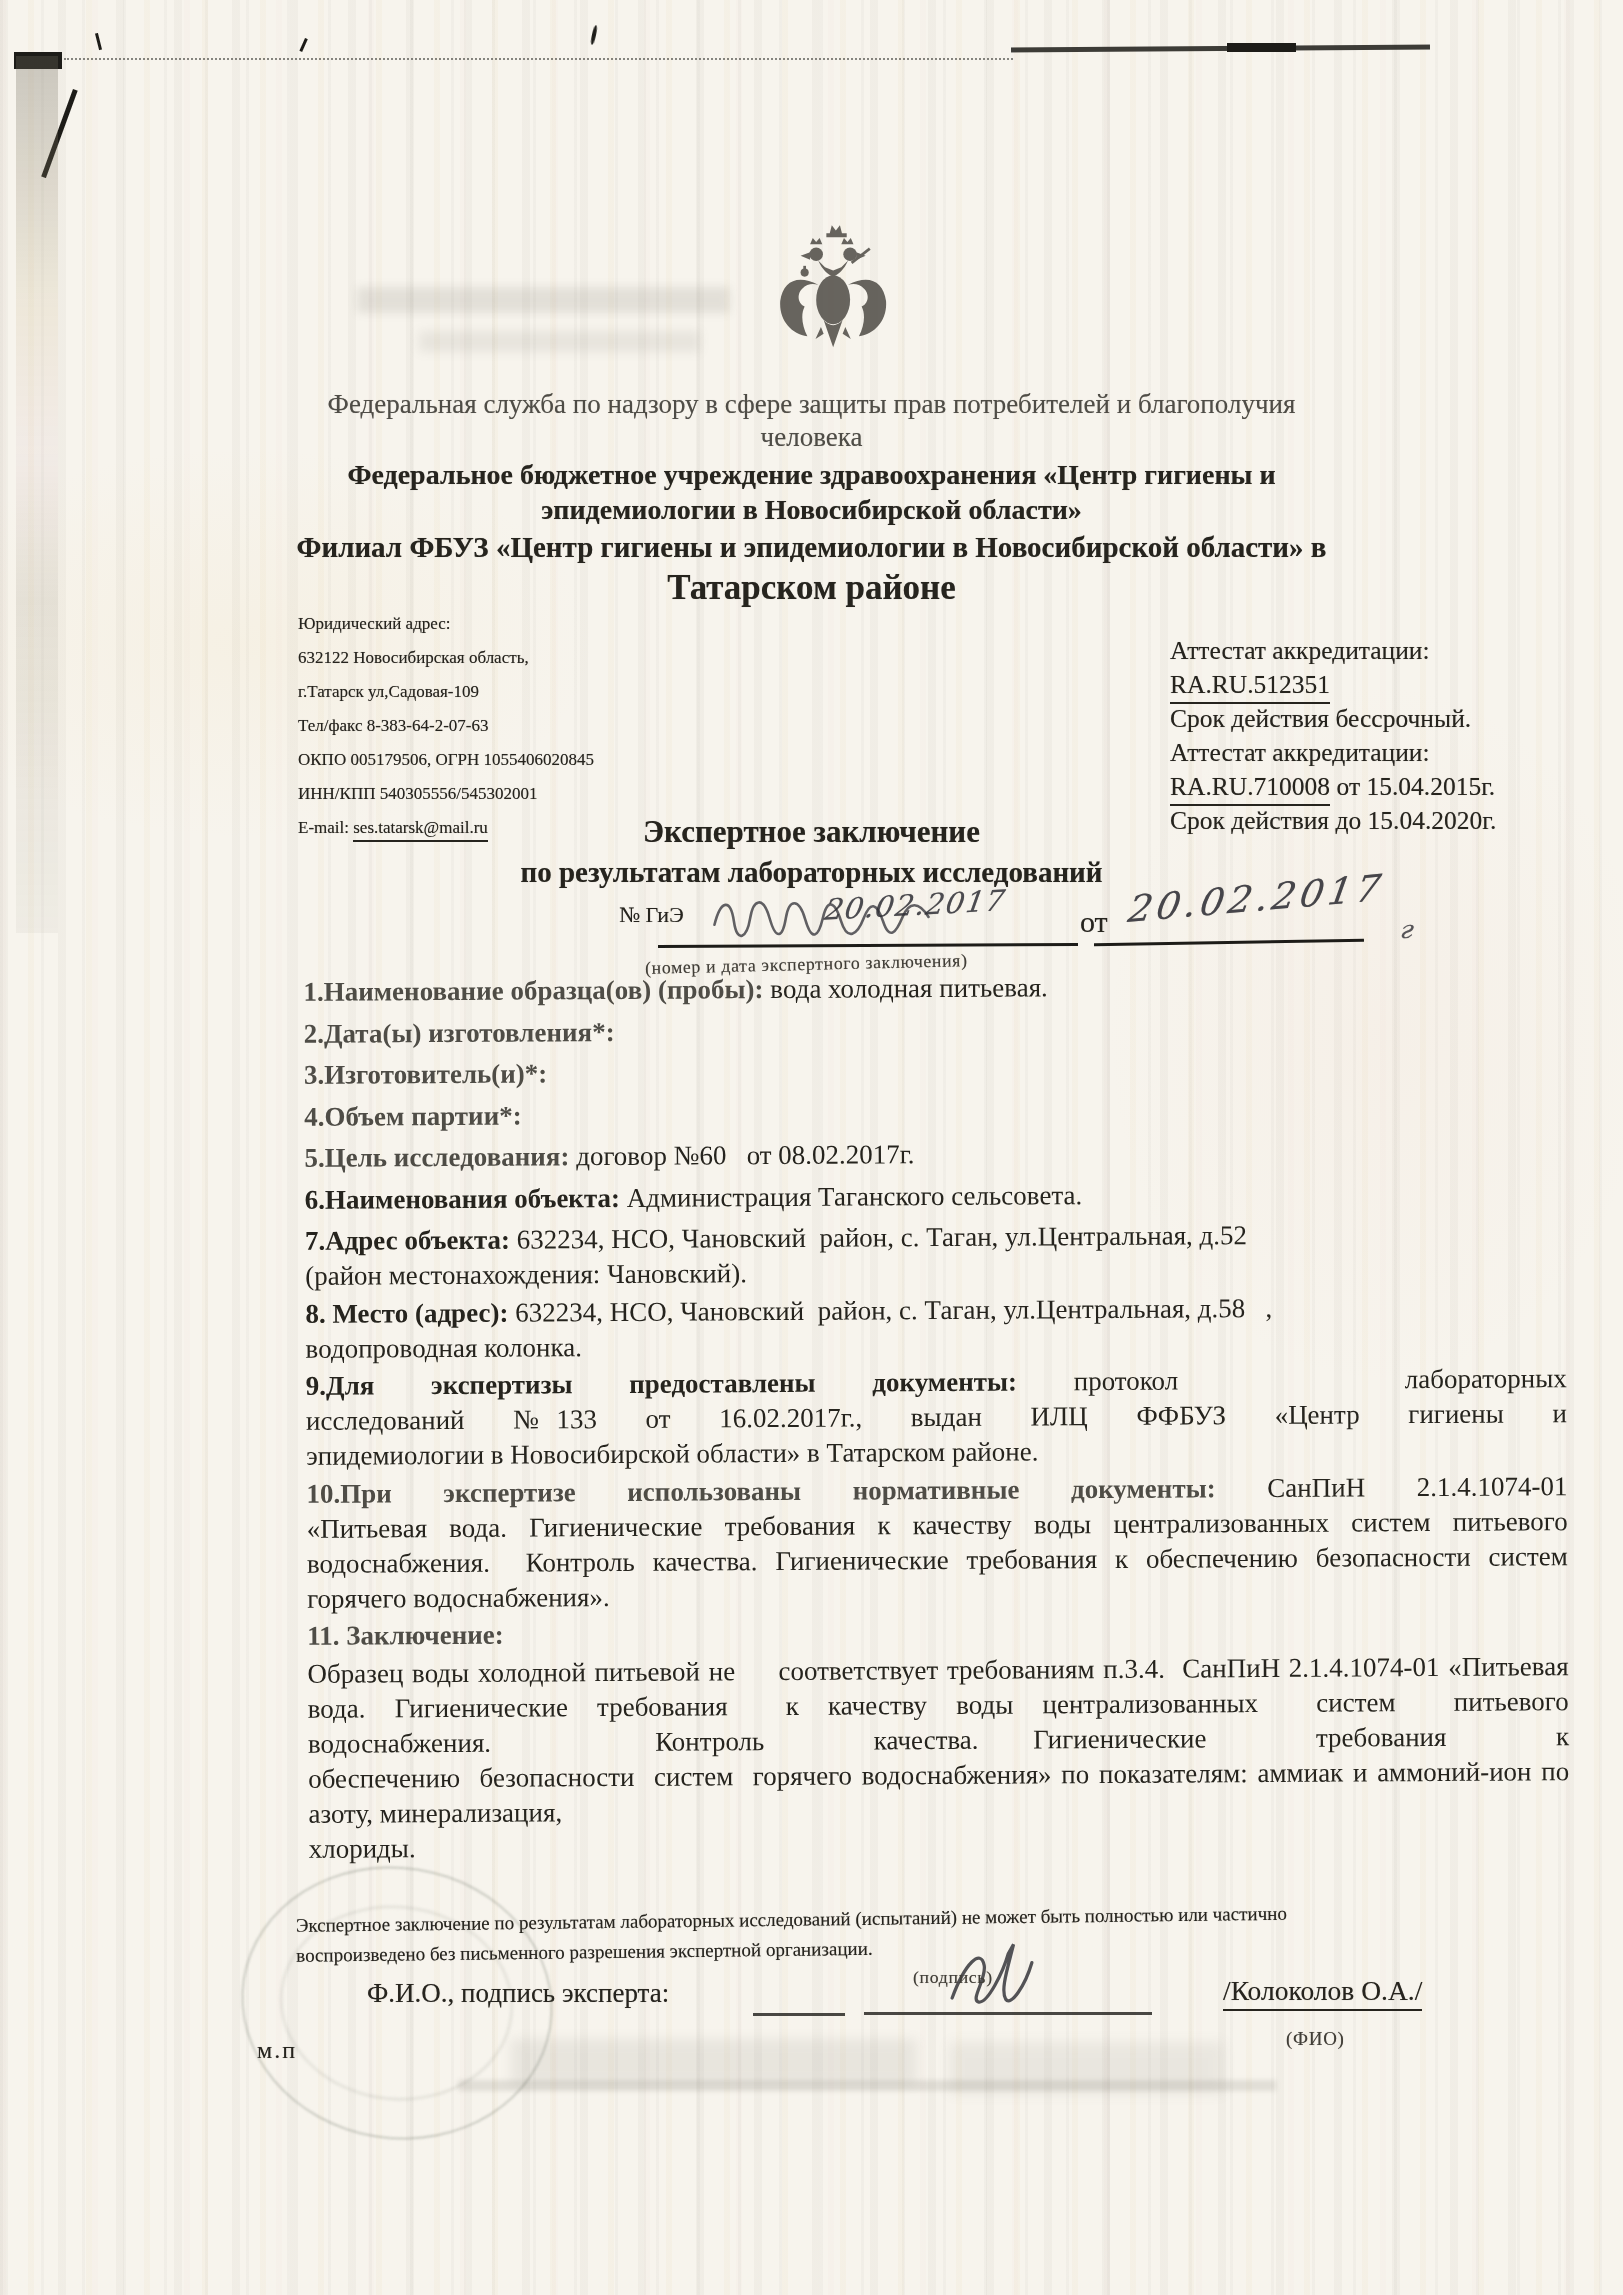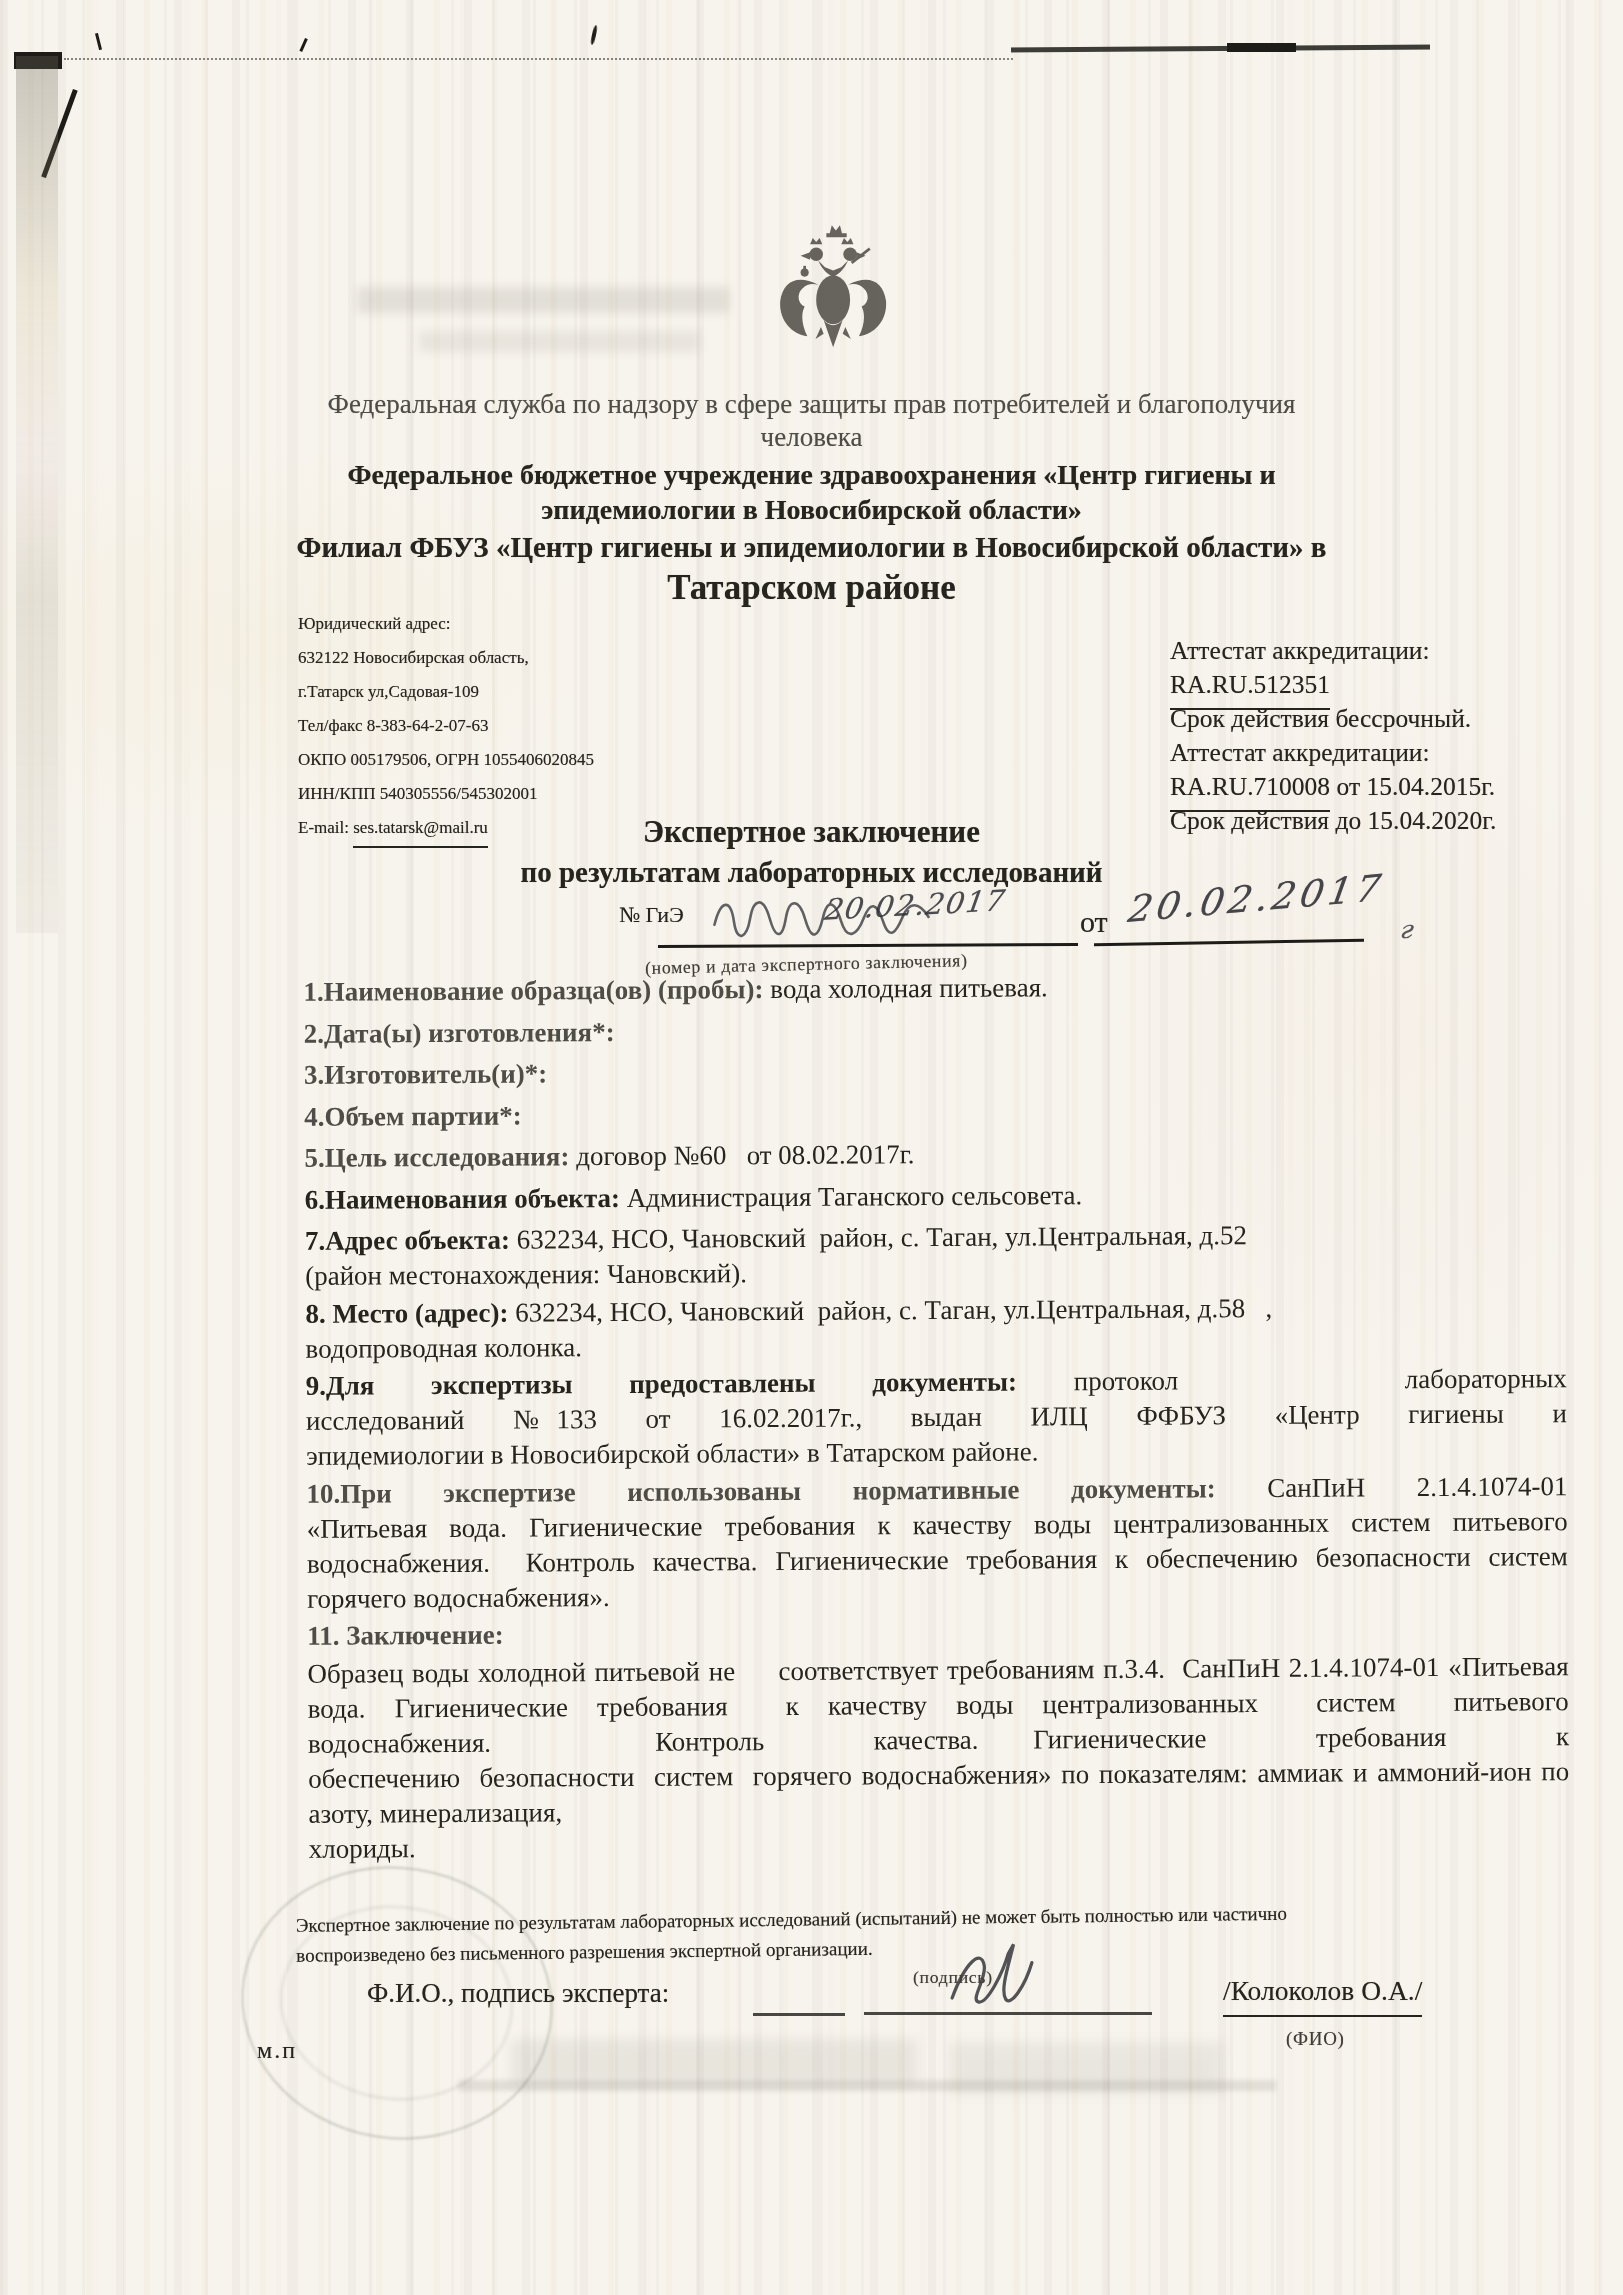--- a/index.html
+++ b/index.html
@@ -8,21 +8,21 @@
   .streaks{position:absolute;inset:0;pointer-events:none;
     background:
       radial-gradient(ellipse 589px 327px at 15% 28%, rgba(236,210,150,.10), transparent 60%),
       radial-gradient(ellipse 458px 589px at 85% 45%, rgba(230,190,170,.08), transparent 60%),
       repeating-linear-gradient(90deg, rgba(120,112,95,.05) 0 7.9px, transparent 7.9px 28px, rgba(205,170,90,.05) 28px 34px, transparent 34px 58px),
       repeating-linear-gradient(90deg, rgba(90,88,80,.04) 0 2.6px, transparent 2.6px 41px),
       repeating-linear-gradient(90deg, rgba(214,150,150,.03) 0 5.9px, transparent 5.9px 92px);}
   .t{position:absolute;text-shadow:0 0 0.7px rgba(35,32,26,.45);}
   .c{left:0;right:0;text-align:center;}
   .b{font-weight:bold;}
-  .u{border-bottom:2px solid #26241e;padding-bottom:9px;}
+  .u{border-bottom:2px solid #26241e;padding-bottom:3px;}
   .faded{opacity:.8;}
   .hand{font-family:"DejaVu Serif",serif;font-style:italic;color:#2e2e35;}
   .bar{position:absolute;background:#1d1c18;}
   .body-block{position:absolute;left:306px;top:971px;width:1261px;font-size:27px;line-height:35px;
               transform:rotate(-0.35deg);}
   .body-block p{margin:0 0 6.5px 0;text-align:justify;}
   .body-block p.tight{margin-bottom:2.6px;}
   .cap{font-size:17.7px;color:#413e37;letter-spacing:0.7px;}
   .stamp{position:absolute;border-radius:50%;pointer-events:none;}
   .smudge{position:absolute;pointer-events:none;}

